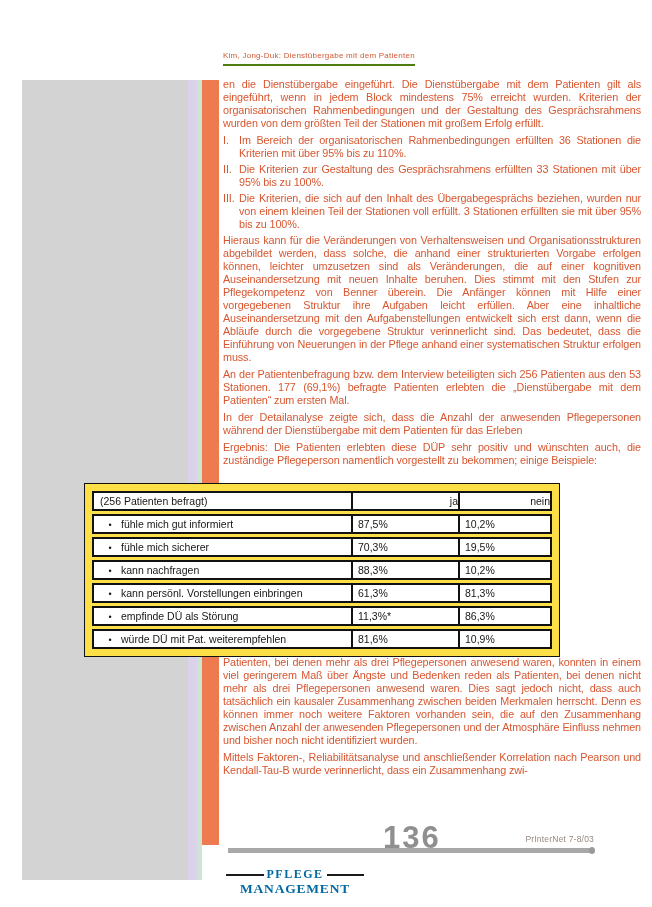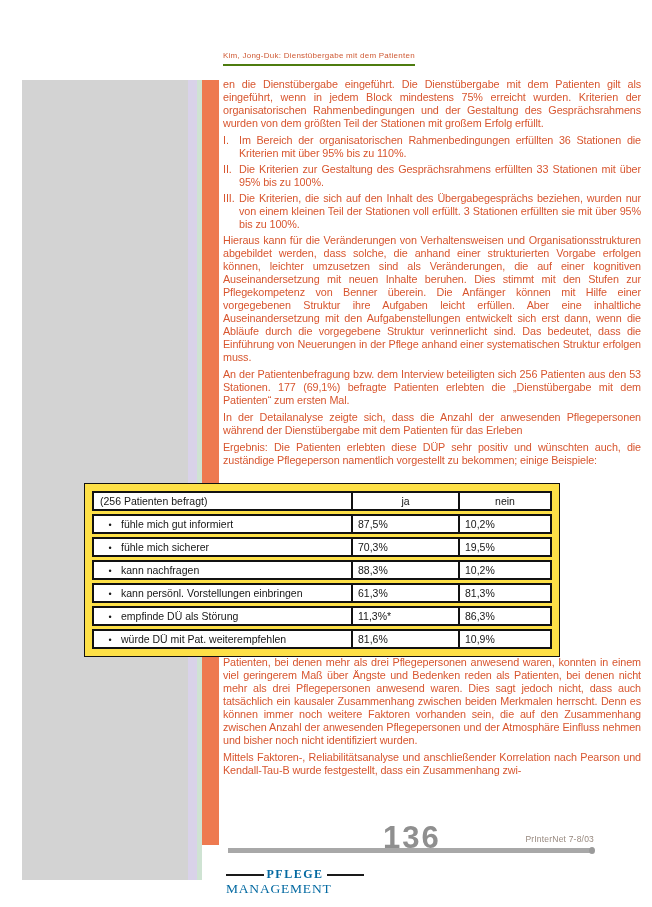--- a/index.html
+++ b/index.html
@@ -42,32 +42,32 @@
   .t-row{
     display:flex;align-items:stretch;border:2px solid #111;margin-bottom:3px;
     height:16px;line-height:16px;background:#fff;
   }
   .t-row:last-child{margin-bottom:0;}
   .t-cell{overflow:hidden;white-space:nowrap;}
   .t-label{flex:1;padding-left:5px;}
   .t-label .bullet{display:inline-block;width:22px;text-align:center;font-size:9px;}
   .t-yes{width:107px;border-left:2px solid #111;padding-left:5px;box-sizing:border-box;}
   .t-no{width:92px;border-left:2px solid #111;padding-left:5px;box-sizing:border-box;}
-  .t-head .t-yes,.t-head .t-no{text-align:center;padding-left:0;}
+  .t-head .t-yes,.t-head .t-no{text-align:right;padding-left:0;}
   .t-head .t-label{padding-left:6px;}
 
   
   .footer-logo{
     position:absolute;left:226px;top:867px;width:138px;
     color:#0369a1;font-family:"Liberation Serif", serif;z-index:3;
   }
   .logo-top{display:flex;align-items:center;gap:3px;}
   .logo-top .rule{flex:1;height:2px;background:#1a1a1a;}
   .logo-pflege{font-size:12px;font-weight:bold;letter-spacing:1.5px;}
-  .logo-mgmt{font-size:13.5px;font-weight:normal;letter-spacing:.8px;margin-top:-1px;}
+  .logo-mgmt{font-size:13.5px;font-weight:bold;letter-spacing:.8px;text-align:center;margin-top:-1px;}
   .page-number{
     position:absolute;left:383px;top:820px;
     font-size:31px;font-weight:bold;color:#8f8f8f;letter-spacing:2px;z-index:3;
   }
   .footer-bar{position:absolute;left:228px;top:848px;width:364px;height:5px;background:#a8a8a8;z-index:2;}
   .footer-bar::after{content:"";position:absolute;right:-3px;top:-1px;width:6px;height:7px;background:#9a9a9a;border-radius:50%;}
   .footer-issue{
     position:absolute;left:506px;top:834px;width:88px;text-align:right;
     font-size:8.5px;color:#97887e;z-index:3;letter-spacing:.2px;
   }
@@ -135,21 +135,21 @@
   </div>
   <div class="t-row">
     <div class="t-cell t-label"><span class="bullet">•</span><span>würde DÜ mit Pat. weiterempfehlen</span></div>
     <div class="t-cell t-yes">81,6%</div>
     <div class="t-cell t-no">10,9%</div>
   </div>
 </div>
 
 <div class="text-col bottom">
   <p>Patienten, bei denen mehr als drei Pflegepersonen anwesend waren, konnten in einem viel geringerem Maß über Ängste und Bedenken reden als Patienten, bei denen nicht mehr als drei Pflegepersonen anwesend waren. Dies sagt jedoch nicht, dass auch tatsächlich ein kausaler Zusammenhang zwischen beiden Merkmalen herrscht. Denn es können immer noch weitere Faktoren vorhanden sein, die auf den Zusammenhang zwischen Anzahl der anwesenden Pflegepersonen und der Atmosphäre Einfluss nehmen und bisher noch nicht identifiziert wurden.</p>
-  <p>Mittels Faktoren-, Reliabilitätsanalyse und anschließender Korrelation nach Pearson und Kendall-Tau-B wurde festgestellt, dass ein Zusammenhang zwi-</p>
+  <p>Mittels Faktoren-, Reliabilitätsanalyse und anschließender Korrelation nach Pearson und Kendall-Tau-B wurde verinnerlicht, dass ein Zusammenhang zwi-</p>
 </div>
 
 <div class="footer-logo">
   <div class="logo-top">
     <span class="rule"></span>
     <span class="logo-pflege">PFLEGE</span>
     <span class="rule"></span>
   </div>
   <div class="logo-mgmt">MANAGEMENT</div>
 </div>

